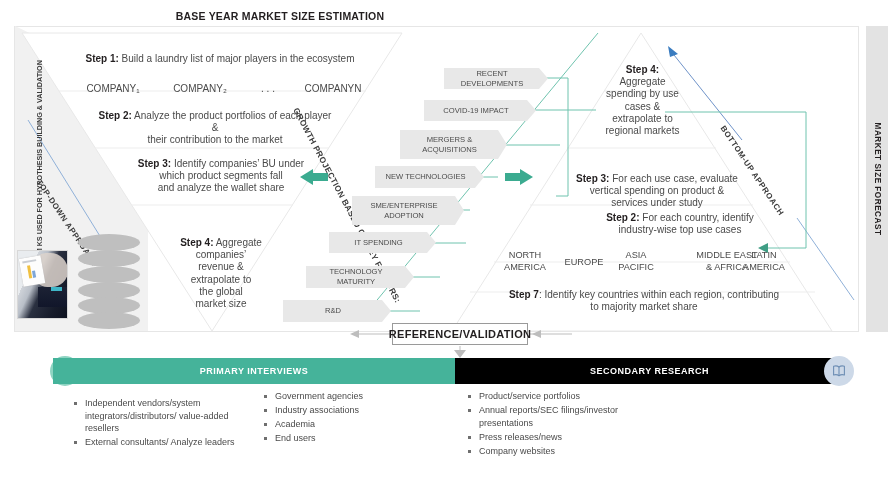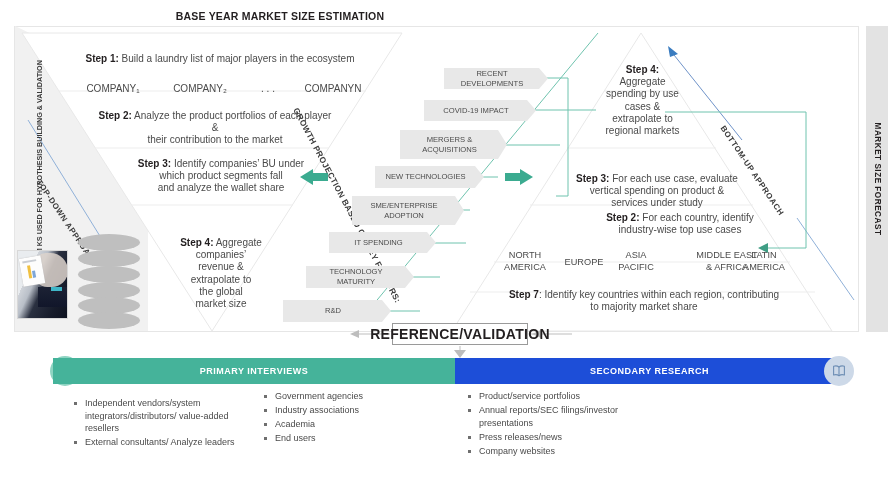--- a/index.html
+++ b/index.html
@@ -88,21 +88,21 @@
   
   .region{
     position:absolute; text-align:center; font-size:9.2px; line-height:12px; color:#4a4a4a;
   }
 
   
   .refbox{
     position:absolute; left:392px; top:323px; width:136px; height:22px;
     border:1px solid #9a9a9a; background:#ffffff;
     display:flex; align-items:center; justify-content:center;
-    font-size:14px; font-weight:bold; letter-spacing:.3px; color:#231f20;
+    font-size:11px; font-weight:bold; letter-spacing:.3px; color:#231f20;
   }
 
   
   .fcast{
     position:absolute; left:866px; top:26px; width:22px; height:306px;
     background:#e3e3e3;
   }
   .fcast span{
     position:absolute; left:50%; top:50%;
     transform:translate(-50%,-50%) rotate(90deg);
@@ -110,21 +110,21 @@
     letter-spacing:.5px; color:#231f20;
   }
 
   
   .band{ position:absolute; top:358px; height:26px; display:flex; align-items:center; }
   .band .lbl{
     flex:1; text-align:center; font-size:9px; font-weight:bold;
     letter-spacing:.5px; color:#ffffff;
   }
   .band-primary{ left:53px; width:402px; background:#45b39a; }
-  .band-secondary{ left:455px; width:389px; background:#1d4ed8; }
+  .band-secondary{ left:455px; width:389px; background:#000000; }
 
   .badge{
     position:absolute; top:356px; width:30px; height:30px; border-radius:50%;
     display:flex; align-items:center; justify-content:center;
   }
   .badge-primary{ left:50px; background:#8ed4c2; }
   .badge-secondary{ left:824px; background:#cdd9e8; }
 
   .cols{ position:absolute; top:390px; font-size:9px; line-height:12.6px; color:#4a4a4a; }
   .cols ul{ list-style:none; }

